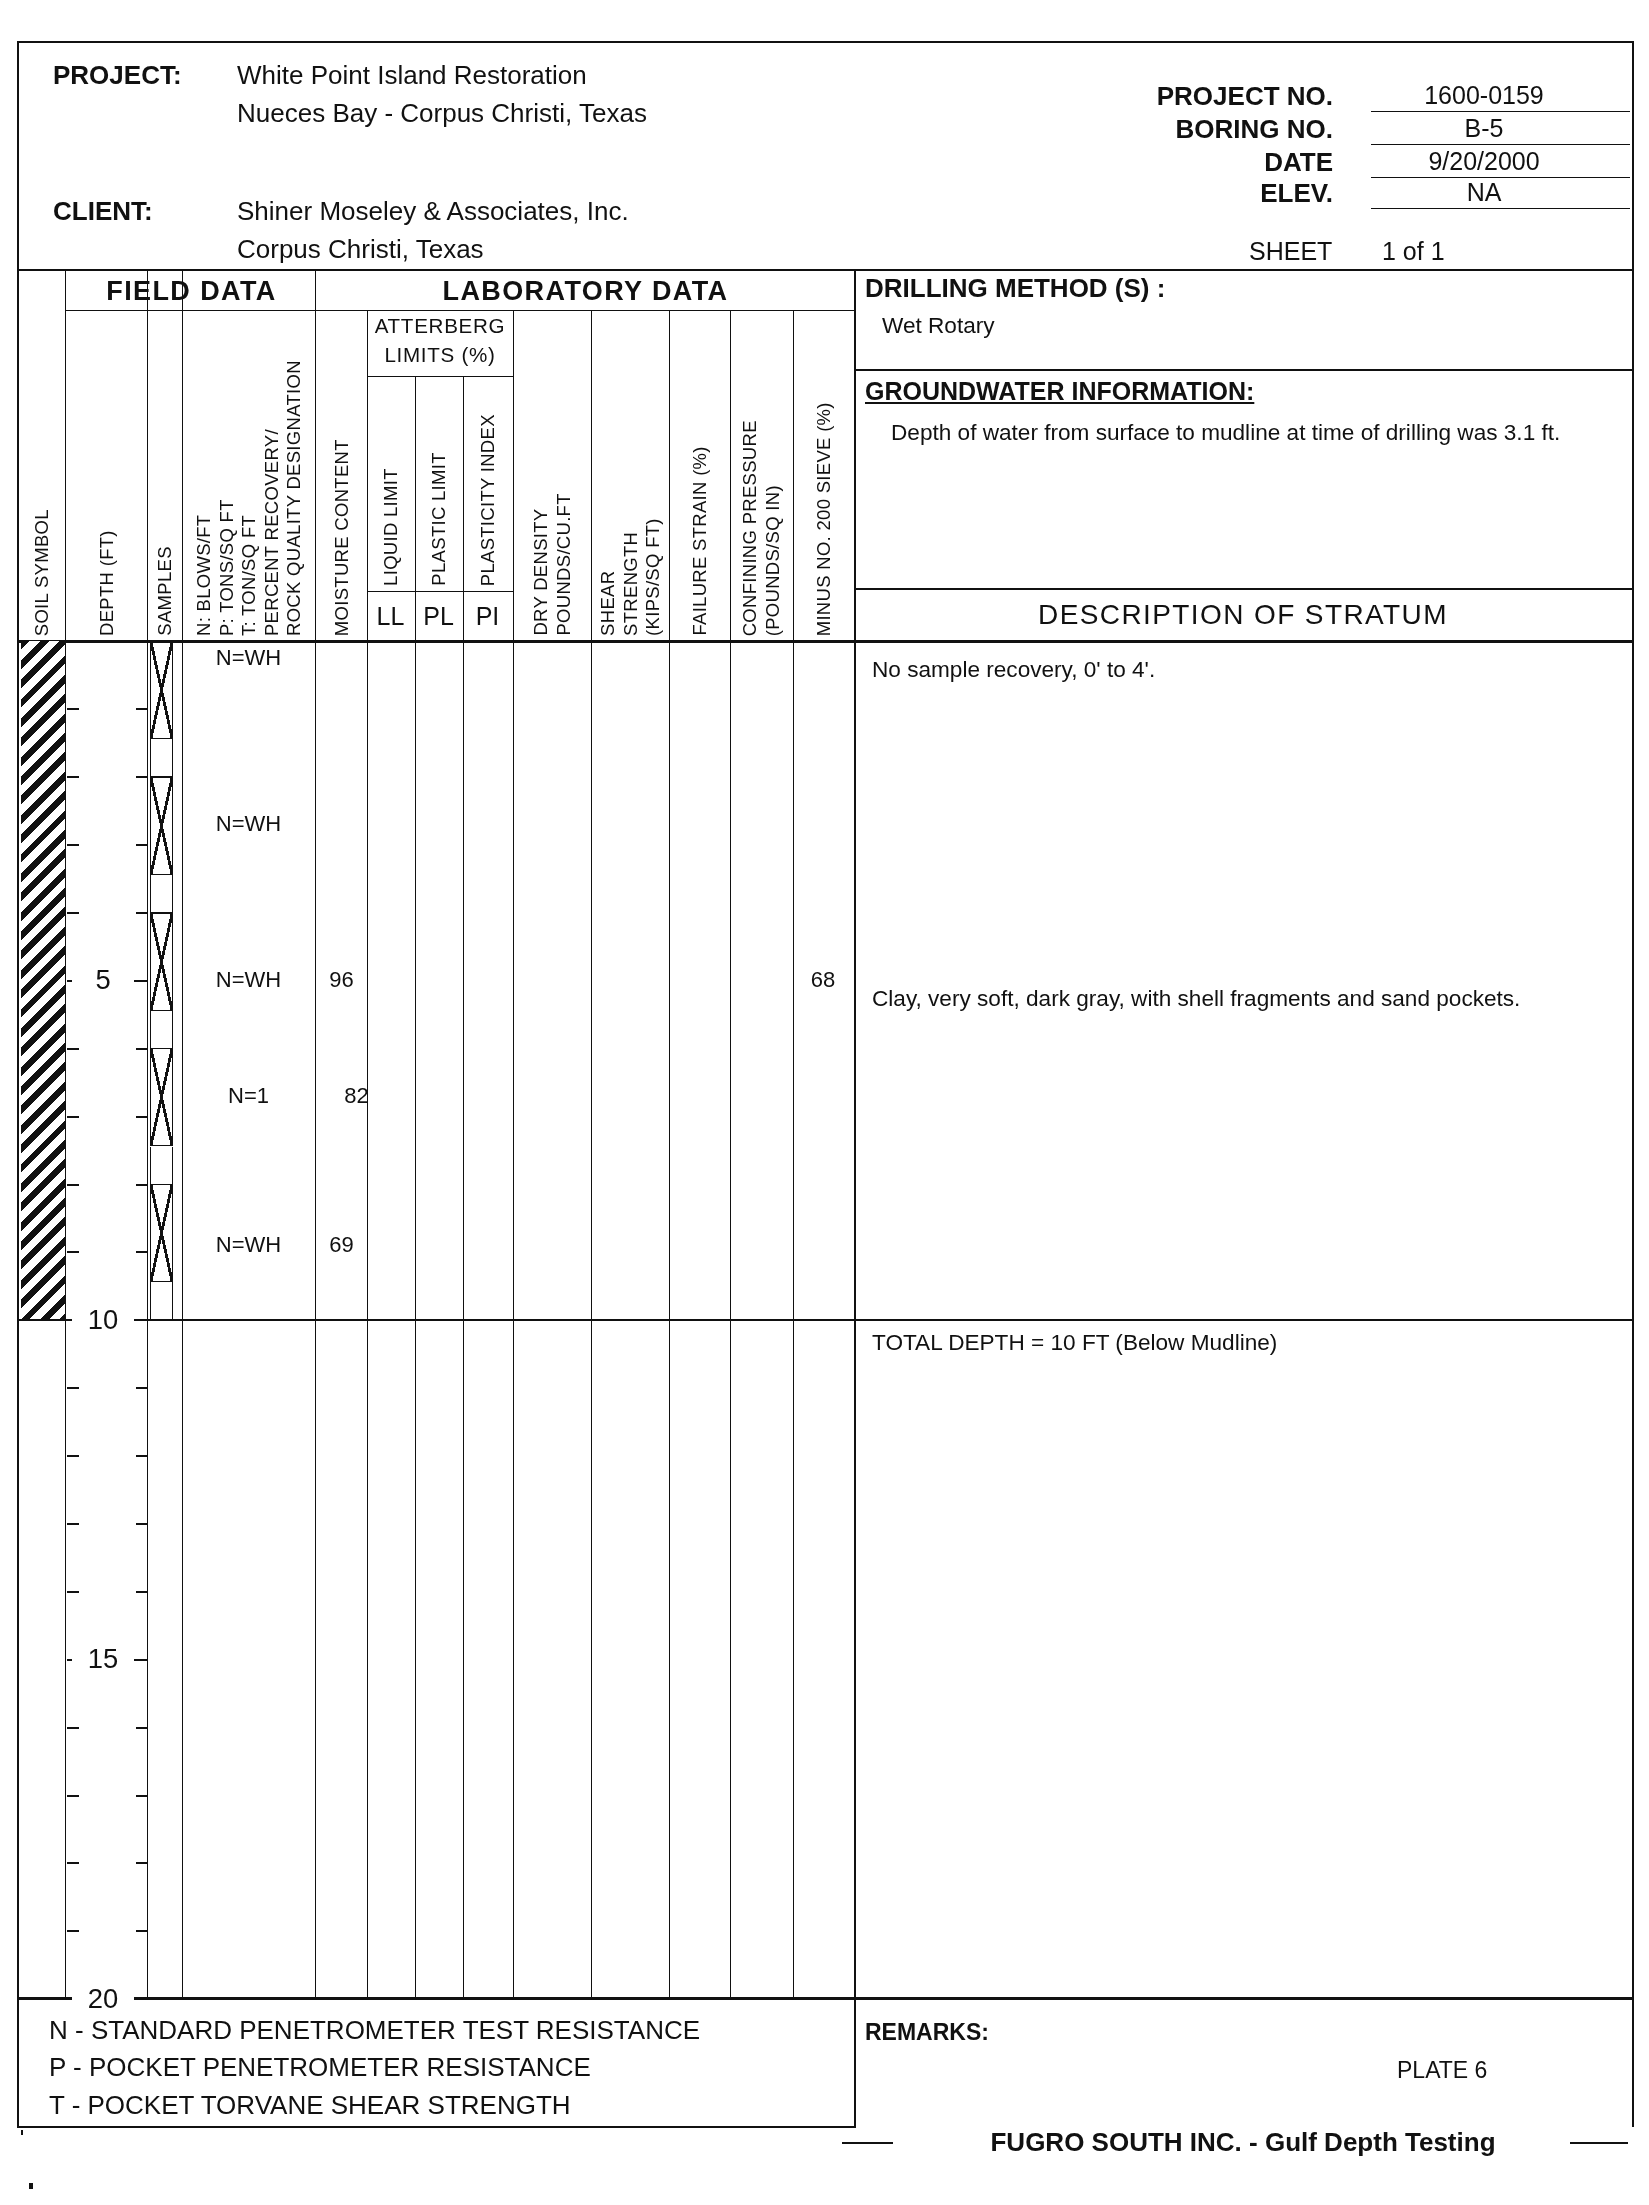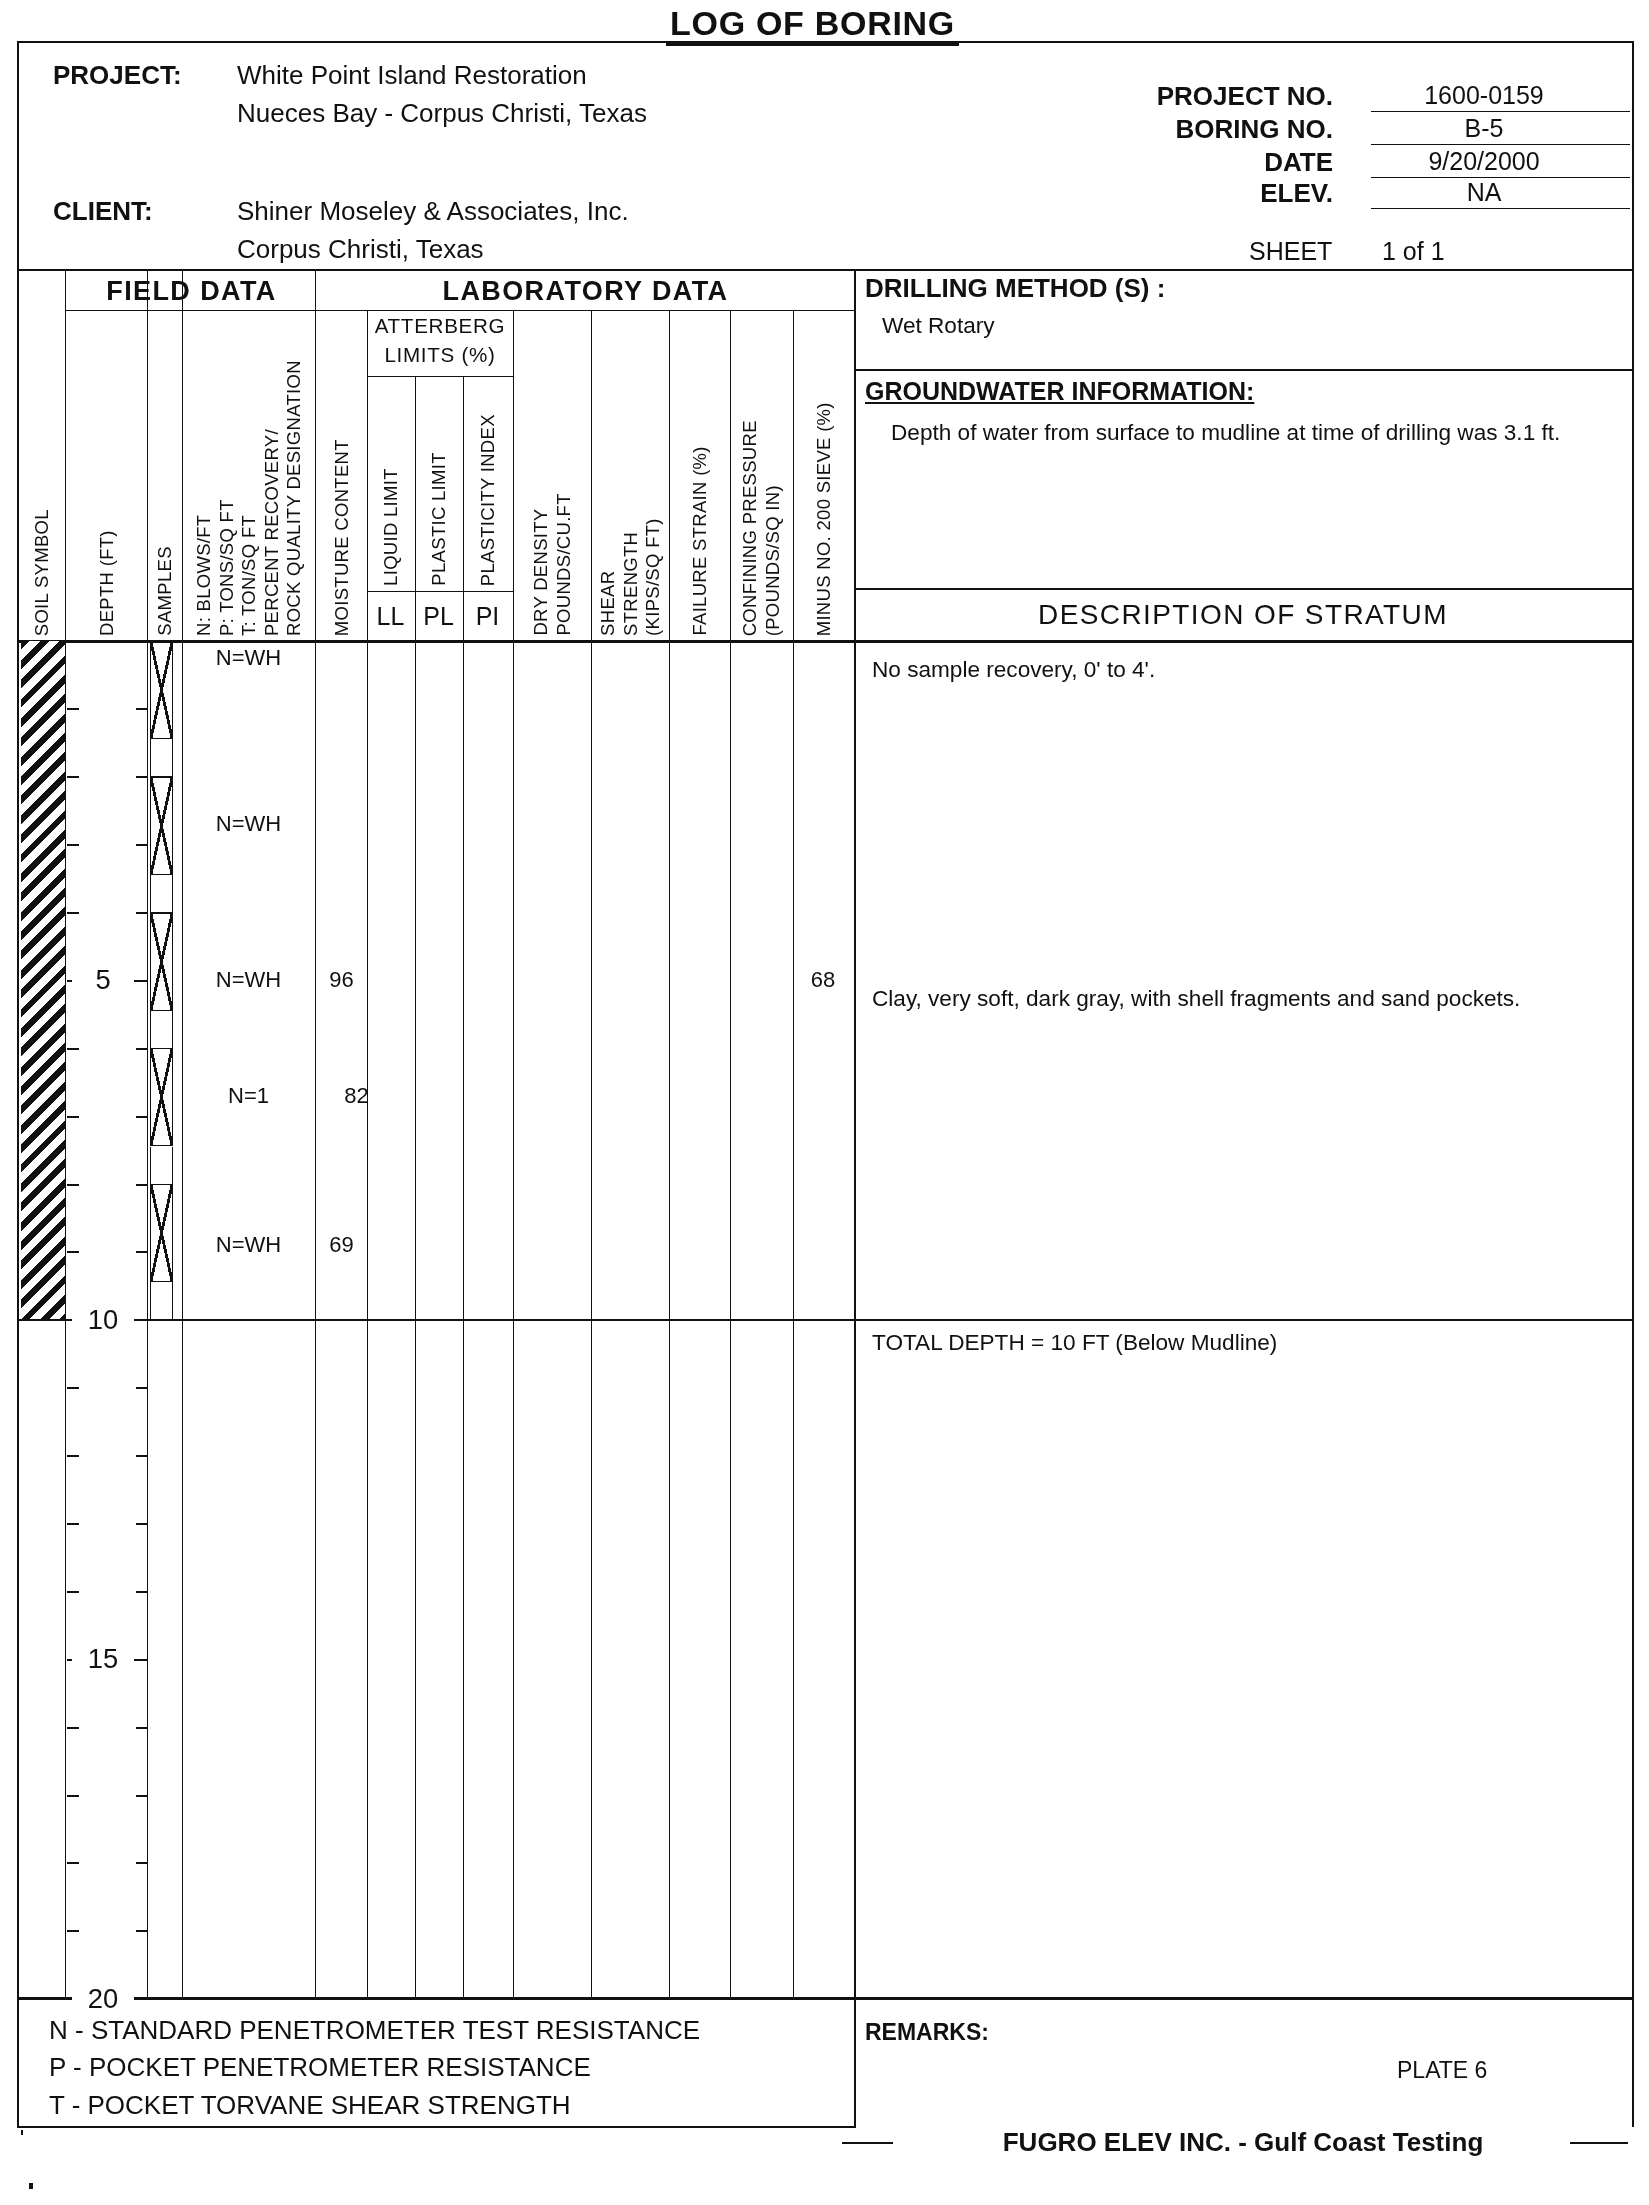--- a/index.html
+++ b/index.html
@@ -51,21 +51,20 @@
   }
   .sample-plain { position:absolute; left:150px; width:22.6px; box-sizing:border-box; border:1.7px solid #111; border-top:none; background:#fff; }
   .legend-line { position:absolute; left:49px; font-size:26px; }
   .dot { position:absolute; background:#111; }
 </style>
 </head>
 <body>
 
 <div class="page">
 
-  <div class="title"><span>LOG OF BORING</span></div>
 
   <div class="hl" style="left:17px; top:41px; width:1617px; height:2.1px;"></div>
   <div class="vl" style="left:17px; top:41px; width:2.1px; height:2086px;"></div>
   <div class="vl" style="left:1632px; top:41px; width:2.1px; height:2086px;"></div>
 
   <div class="txt hdr-label" style="left:53px; top:60px;">PROJECT:</div>
   <div class="txt hdr-val" style="left:237px; top:60px;">White Point Island Restoration</div>
   <div class="txt hdr-val" style="left:237px; top:98px;">Nueces Bay - Corpus Christi, Texas</div>
   <div class="txt hdr-label" style="left:53px; top:196px;">CLIENT:</div>
   <div class="txt hdr-val" style="left:237px; top:196px;">Shiner Moseley &amp; Associates, Inc.</div>
@@ -246,21 +245,21 @@
 
   <div class="txt" style="left:872px; top:1330px; font-size:22.6px;">TOTAL DEPTH = 10 FT (Below Mudline)</div>
 
   <div class="legend-line" style="top:2052px;">P - POCKET PENETROMETER RESISTANCE</div>
   <div class="legend-line" style="top:2015px;">N - STANDARD PENETROMETER TEST RESISTANCE</div>
   <div class="legend-line" style="top:2090px;">T - POCKET TORVANE SHEAR STRENGTH</div>
   <div class="hl" style="left:17px; top:2126px; width:839px; height:2.1px;"></div>
 
   <div class="txt sec-label" style="left:865px; top:2019px; font-size:23px;">REMARKS:</div>
   <div class="txt" style="left:1397px; top:2057px; font-size:23px;">PLATE 6</div>
-  <div class="txt b" style="left:854px; width:778px; text-align:center; top:2127px; font-size:26px;">FUGRO ELEV INC. - Gulf Coast Testing</div>
+  <div class="txt b" style="left:854px; width:778px; text-align:center; top:2127px; font-size:26px;">FUGRO SOUTH INC. - Gulf Depth Testing</div>
   <div class="hl" style="left:842px; top:2142px; width:51px; height:2.1px;"></div>
   <div class="hl" style="left:1570px; top:2142px; width:58px; height:2.1px;"></div>
 
   <div class="dot" style="left:29px; top:2183px; width:4.1px; height:6.2px;"></div>
   <div class="dot" style="left:20.6px; top:2130px; width:2.7px; height:4.8px;"></div>
 
 </div>
 
 
 </body></html>

